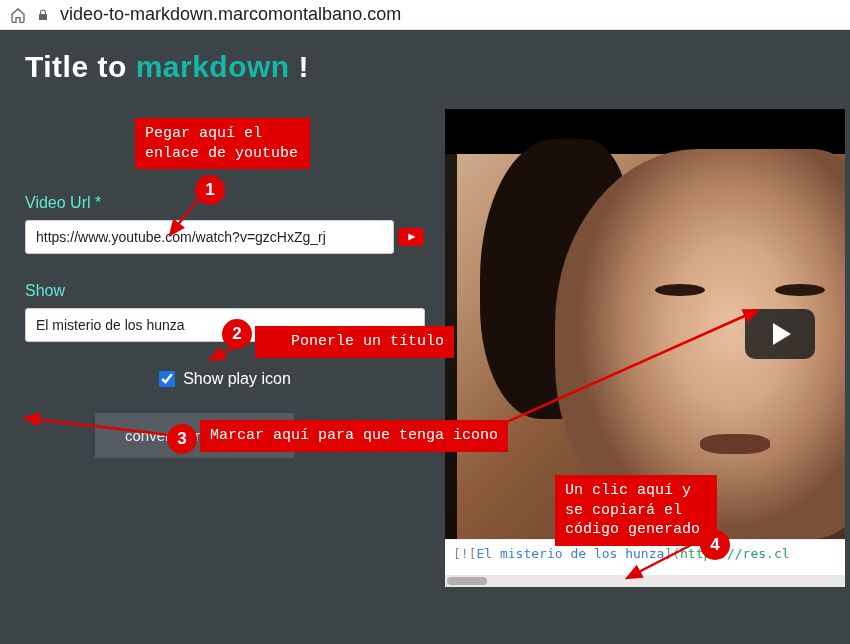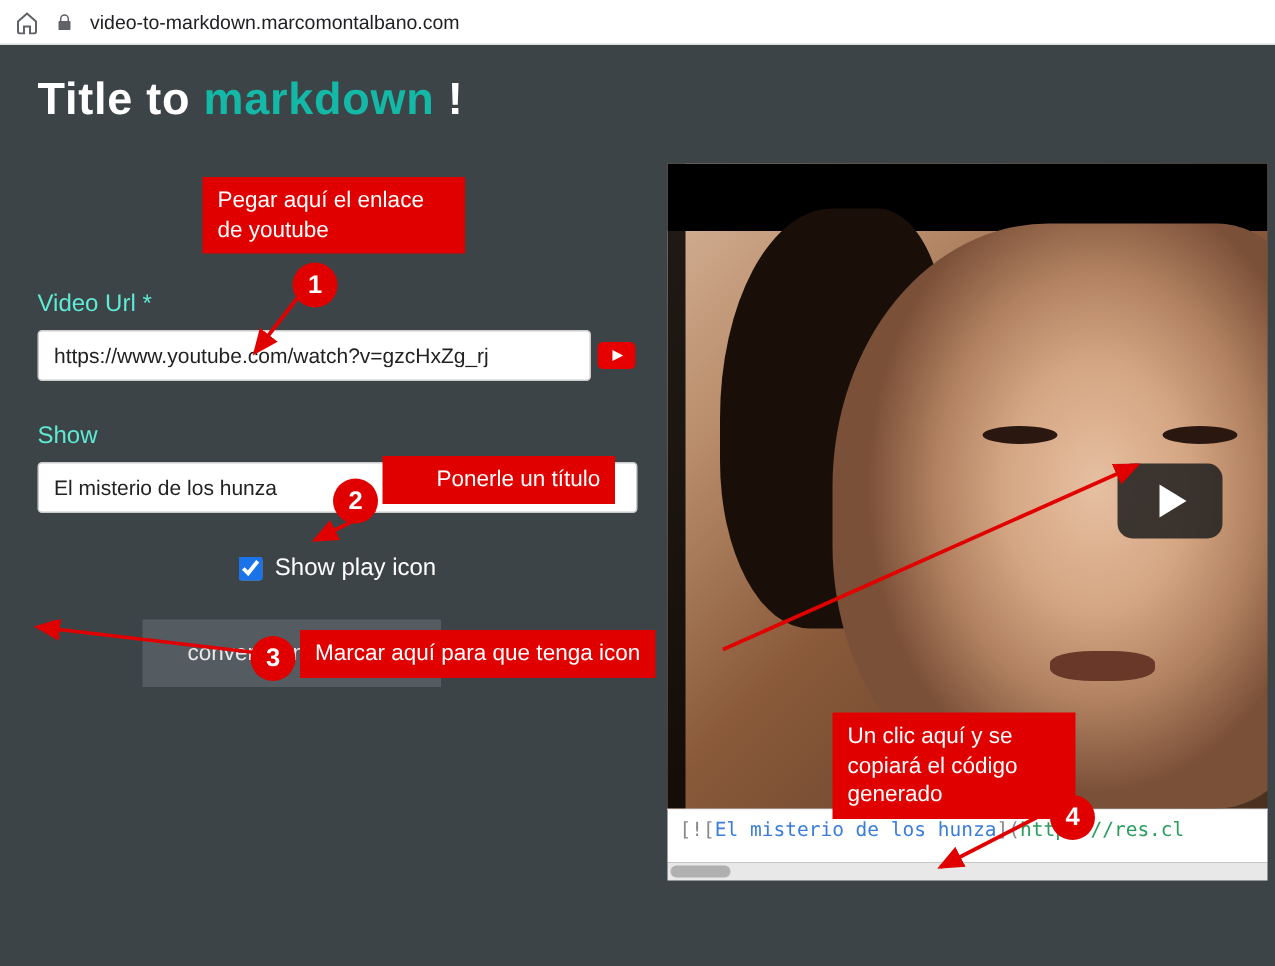--- a/index.html
+++ b/index.html
@@ -25,21 +25,21 @@
       display: flex; align-items: center; justify-content: center;
       color: #5f6368;
     }
     .lock-icon {
       width: 14px; height: 14px;
       display: flex; align-items: center; justify-content: center;
       color: #5f6368;
     }
     .url-text {
       color: #202124;
-      font-size: 13px;
+      font-size: 18px;
     }
     .app {
       background: #3d4448;
       height: calc(644px - 30px);
       padding: 20px 25px;
       position: relative;
       color: #fff;
     }
     .page-title {
       font-size: 30px;
@@ -202,20 +202,21 @@
     }
     
     .callout {
       position: absolute;
       background: #e10000;
       color: #fff;
       font-size: 15px;
       padding: 6px 10px;
       line-height: 1.3;
       z-index: 50;
+      font-family: Liberation Mono, monospace;
     }
     .num-badge {
       position: absolute;
       width: 30px; height: 30px;
       background: #e10000;
       border-radius: 50%;
       color: #fff;
       font-weight: 700;
       font-size: 17px;
       display: flex;
@@ -306,32 +307,32 @@
   <div class="num-badge" style="left:195px; top:145px;">1</div>
   <svg class="arrow" style="left:160px; top:155px;" width="60" height="60">
     <defs>
         <marker id="ah1" markerWidth="8" markerHeight="8" refX="6" refY="3" orient="auto">
           <path d="M0,0 L7,3 L0,6 z" fill="#e10000"></path>
         </marker>
       </defs>
     <line x1="45" y1="5" x2="10" y2="50" stroke="#e10000" stroke-width="2.5" marker-end="url(#ah1)"></line>
   </svg>
 
-  <div class="callout" style="left:255px; top:274px;padding-left:36px;">Ponerle un  título</div>
+  <div class="callout" style="left:255px; top:296px;padding-left:36px;">Ponerle un  título</div>
   <div class="num-badge" style="left:222px; top:289px;">2</div>
   <svg class="arrow" style="left:205px; top:308px;" width="55" height="30">
     <defs>
         <marker id="ah2" markerWidth="8" markerHeight="8" refX="6" refY="3" orient="auto">
           <path d="M0,0 L7,3 L0,6 z" fill="#e10000"></path>
         </marker>
       </defs>
     <line x1="45" y1="2" x2="5" y2="22" stroke="#e10000" stroke-width="2.5" marker-end="url(#ah2)"></line>
   </svg>
 
-  <div class="callout" style="left:200px; top:390px;">Marcar aquí para que tenga icon</div>
+  <div class="callout" style="left:200px; top:390px;">Marcar aquí para que tenga icono</div>
   <div class="num-badge" style="left:167px; top:394px;">3</div>
   <svg class="arrow" style="left:20px; top:383px;" width="160" height="30">
     <defs>
         <marker id="ah3" markerWidth="8" markerHeight="8" refX="6" refY="3" orient="auto">
           <path d="M0,0 L7,3 L0,6 z" fill="#e10000"></path>
         </marker>
       </defs>
     <line x1="150" y1="22" x2="5" y2="5" stroke="#e10000" stroke-width="2.5" marker-end="url(#ah3)"></line>
   </svg>
   <svg class="arrow" style="left:480px; top:275px;" width="290" height="135">

